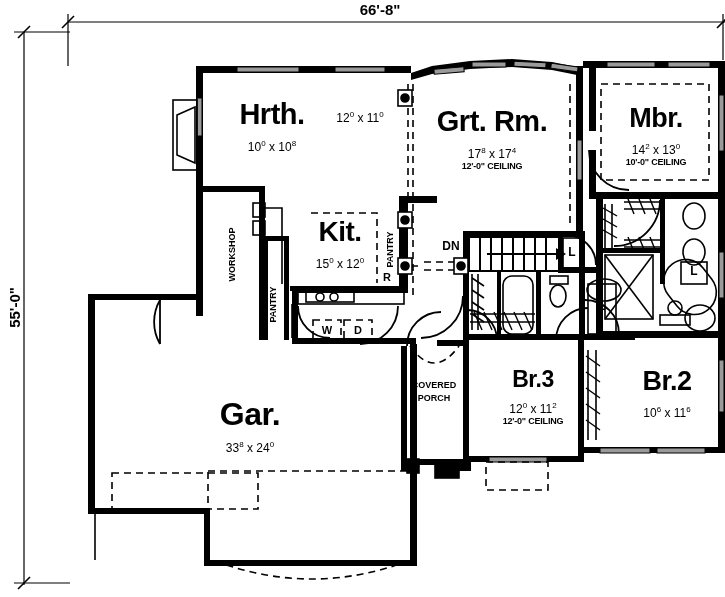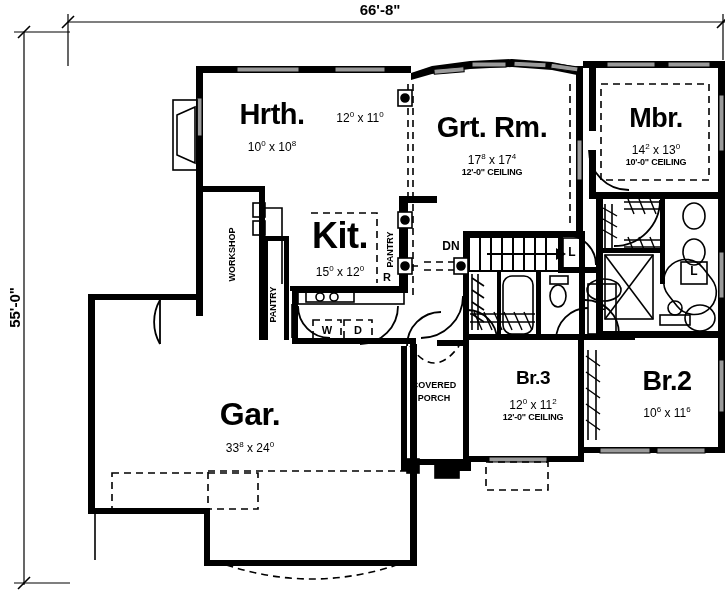--- a/index.html
+++ b/index.html
@@ -356,51 +356,51 @@
   </div>
 
   <div class="lbl" style="left:300px;top:100px;width:120px;">
     <div class="room-dim">
       <span>12</span><sup>0</sup>
       <span>x</span>
       <span>11</span><sup>0</sup>
     </div>
   </div>
 
-  <div class="lbl" style="left:412px;top:113px;width:160px;text-align:center;">
+  <div class="lbl" style="left:412px;top:107px;width:160px;text-align:center;">
     <div class="room-name" style="font-size:29px;">Grt. Rm.</div>
     <div class="room-dim">
       <span>17</span><sup>8</sup>
       <span>x</span>
       <span>17</span><sup>4</sup>
     </div>
     <div class="room-ceil">12'-0" CEILING</div>
   </div>
 
   <div class="lbl" style="left:604px;top:105px;width:104px;">
     <div class="room-name" style="font-size:27px;">Mbr.</div>
     <div class="room-dim">
       <span>14</span><sup>2</sup>
       <span>x</span>
       <span>13</span><sup>0</sup>
     </div>
     <div class="room-ceil">10'-0" CEILING</div>
   </div>
 
   <div class="lbl" style="left:285px;top:218px;width:110px;">
-    <div class="room-name" style="font-size:36px;">Kit.</div>
+    <div class="room-name" style="font-size:28px;">Kit.</div>
     <div class="room-dim">
       <span>15</span><sup>0</sup>
       <span>x</span>
       <span>12</span><sup>0</sup>
     </div>
   </div>
 
   <div class="lbl" style="left:478px;top:368px;width:110px;">
-    <div class="room-name" style="font-size:19px;">Br.3</div>
+    <div class="room-name" style="font-size:23px;">Br.3</div>
     <div class="room-dim">
       <span>12</span><sup>0</sup>
       <span>x</span>
       <span>11</span><sup>2</sup>
     </div>
     <div class="room-ceil">12'-0" CEILING</div>
   </div>
 
   <div class="lbl" style="left:612px;top:368px;width:110px;">
     <div class="room-name" style="font-size:27px;">Br.2</div>

